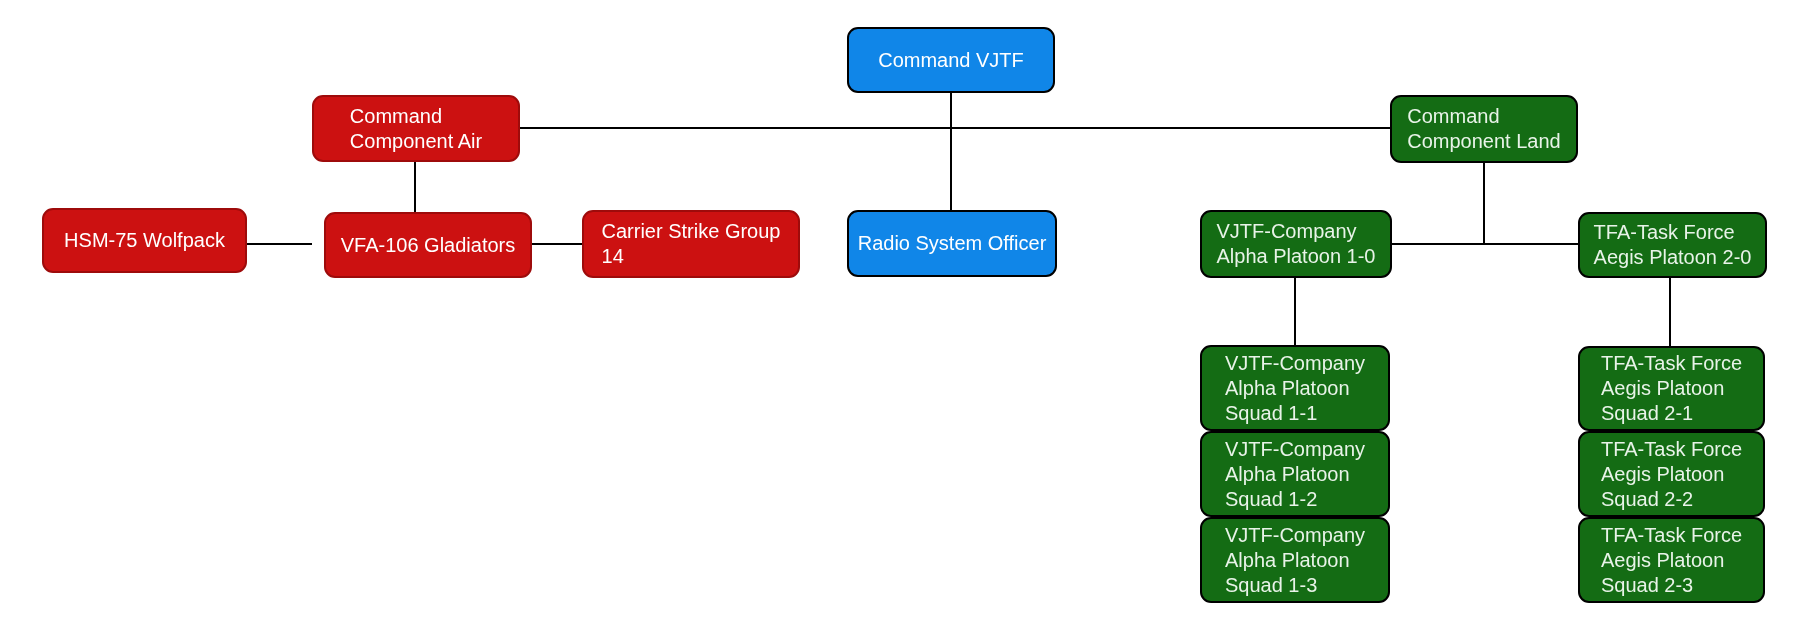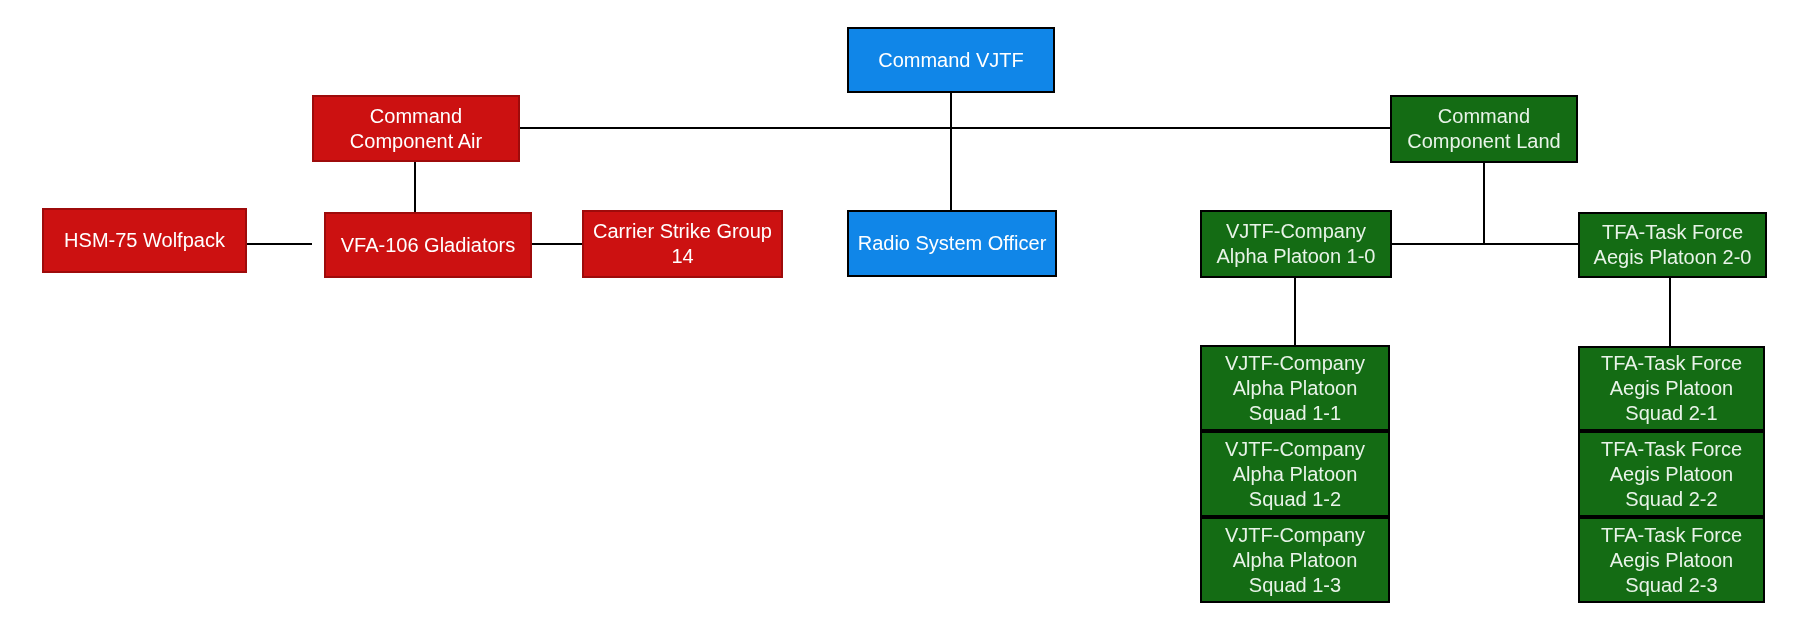--- a/index.html
+++ b/index.html
@@ -14,25 +14,25 @@
     height: 633px;
     background: var(--canvas-bg, #ffffff);
     overflow: hidden;
   }
   .node {
     position: absolute;
     box-sizing: border-box;
     display: flex;
     align-items: center;
     justify-content: center;
-    text-align: center;
     white-space: pre-line;
     font-size: 20px;
     line-height: 25px;
     padding: 2px 4px;
+    border-radius: 11px;
   }
   .n-blue {
     background: var(--blue-fill, #1086E8);
     border: 2px solid var(--blue-border, #000000);
     color: var(--text-on-blue, #ffffff);
   }
   .n-red {
     background: var(--red-fill, #CC1111);
     border: 2px solid var(--red-border, #9E0B0B);
     color: var(--text-on-red, #ffffff);
@@ -48,21 +48,21 @@
   }
   .e-v { width: 2px; }
   .e-h { height: 2px; }
 
   
   #n-command-vjtf   { left: 847px;  top: 27px;  width: 208px; height: 66px; }
   #n-cc-air         { left: 312px;  top: 95px;  width: 208px; height: 67px; }
   #n-cc-land        { left: 1390px; top: 95px;  width: 188px; height: 68px; }
   #n-hsm-75         { left: 42px;   top: 208px; width: 205px; height: 65px; }
   #n-vfa-106        { left: 324px;  top: 212px; width: 208px; height: 66px; }
-  #n-csg-14         { left: 582px;  top: 210px; width: 201px; height: 68px; }
+  #n-csg-14         { left: 582px;  top: 210px; width: 218px; height: 68px; }
   #n-radio-officer  { left: 847px;  top: 210px; width: 210px; height: 67px; }
   #n-platoon-1-0    { left: 1200px; top: 210px; width: 192px; height: 68px; }
   #n-platoon-2-0    { left: 1578px; top: 212px; width: 189px; height: 66px; }
   #n-squad-1-1      { left: 1200px; top: 345px; width: 190px; height: 86px; }
   #n-squad-1-2      { left: 1200px; top: 431px; width: 190px; height: 86px; }
   #n-squad-1-3      { left: 1200px; top: 517px; width: 190px; height: 86px; }
   #n-squad-2-1      { left: 1578px; top: 346px; width: 187px; height: 85px; }
   #n-squad-2-2      { left: 1578px; top: 431px; width: 187px; height: 86px; }
   #n-squad-2-3      { left: 1578px; top: 517px; width: 187px; height: 86px; }
 

